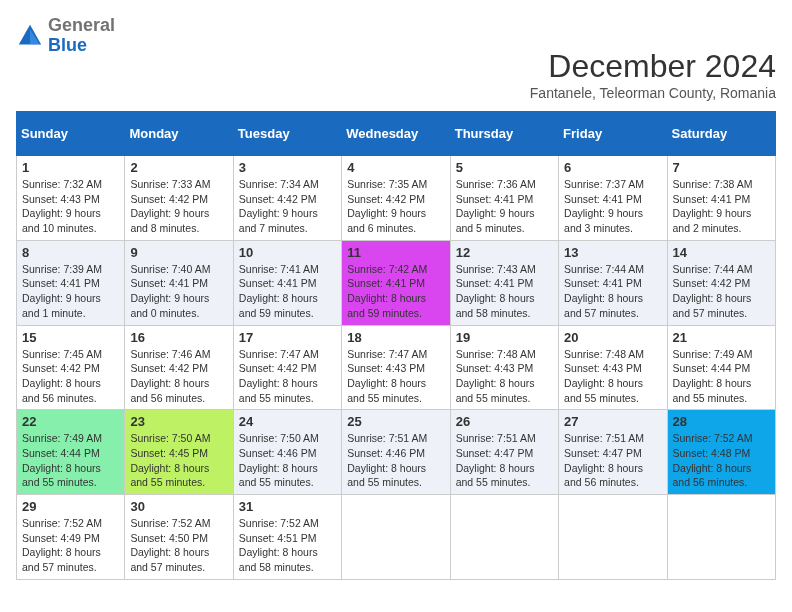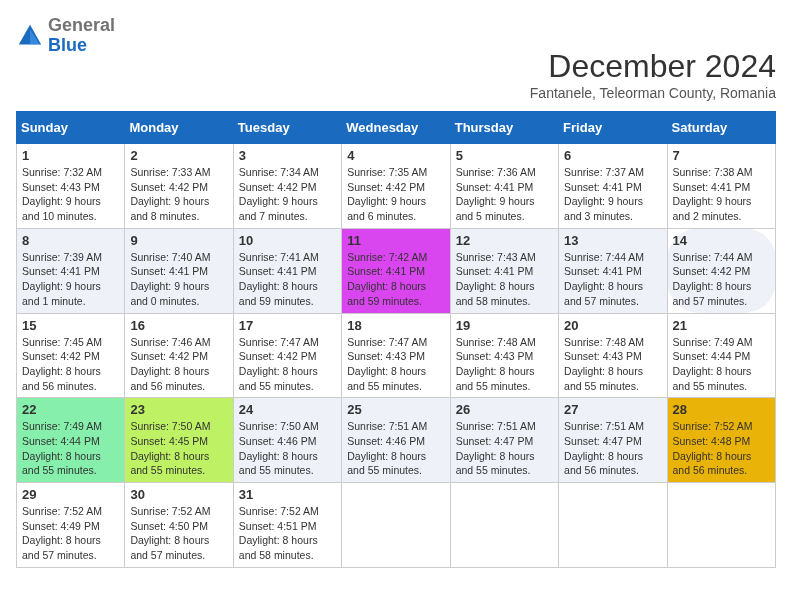--- a/index.html
+++ b/index.html
@@ -46,21 +46,21 @@
       color: #555;
     }
     .calendar-table {
       width: 100%;
       border-collapse: collapse;
       font-size: 11px;
     }
     .calendar-table th {
       background-color: #1a6bbf;
       color: #fff;
-      padding: 8px 4px;
+      padding: 14px 4px;
       text-align: left;
       font-size: 13px;
       font-weight: bold;
       border: 1px solid #1a6bbf;
     }
     .calendar-table td {
       vertical-align: top;
       border: 1px solid #ccc;
       padding: 4px 5px;
       min-height: 80px;
@@ -219,21 +219,21 @@
           </div>
         </td>
         <td style="background-color: rgb(238, 242, 248);">
           <span class="day-number">13</span>
           <div class="day-info">
             Sunrise: 7:44 AM<br>
             Sunset: 4:41 PM<br>
             Daylight: 8 hours and 57 minutes.
           </div>
         </td>
-        <td style="background-color: rgb(238, 242, 248); border-radius: 32px;">
+        <td style="background-color: rgb(238, 242, 248);">
           <span class="day-number">14</span>
           <div class="day-info">
             Sunrise: 7:44 AM<br>
             Sunset: 4:42 PM<br>
             Daylight: 8 hours and 57 minutes.
           </div>
         </td>
       </tr>
       <tr>
         <td>
@@ -335,21 +335,21 @@
           </div>
         </td>
         <td style="background-color: rgb(238, 242, 248);">
           <span class="day-number">27</span>
           <div class="day-info">
             Sunrise: 7:51 AM<br>
             Sunset: 4:47 PM<br>
             Daylight: 8 hours and 56 minutes.
           </div>
         </td>
-        <td style="background-color: #eab308;">
+        <td style="background-color: #0ea5e9;">
           <span class="day-number">28</span>
           <div class="day-info">
             Sunrise: 7:52 AM<br>
             Sunset: 4:48 PM<br>
             Daylight: 8 hours and 56 minutes.
           </div>
         </td>
       </tr>
       <tr>
         <td>

